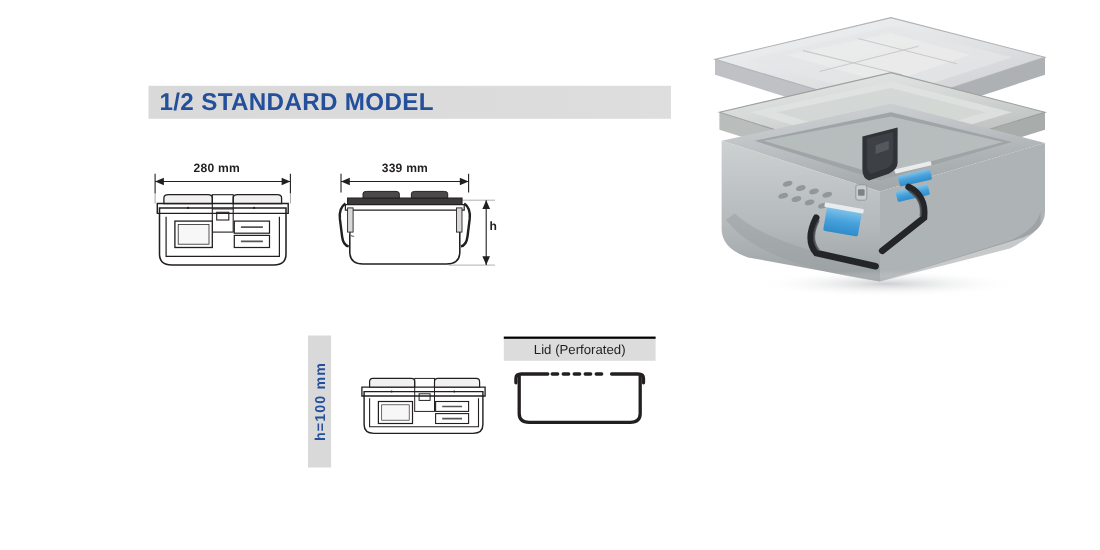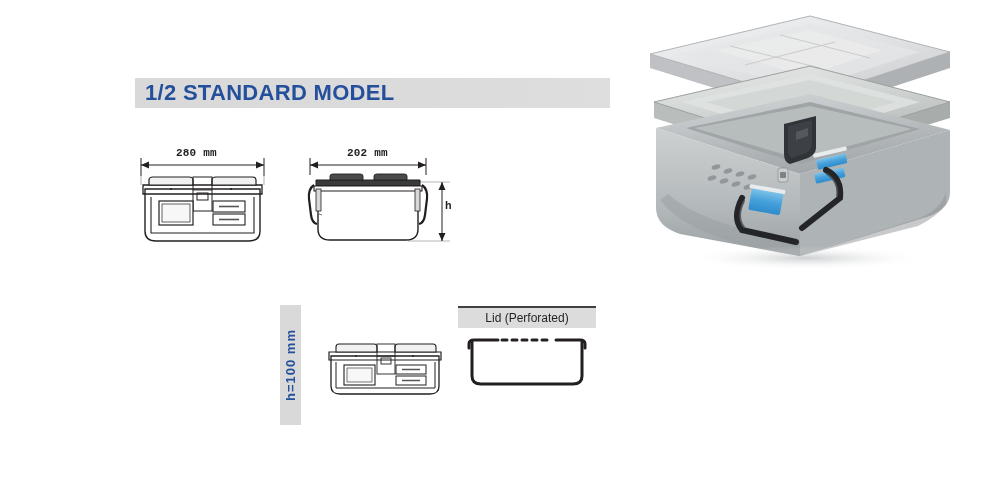--- a/index.html
+++ b/index.html
@@ -44,21 +44,20 @@
   }
 
   
   .dim-label {
     position: absolute;
     font-size: 11px;
     font-weight: 700;
     color: #231f20;
     letter-spacing: 0.2px;
     white-space: nowrap;
-    font-family: Liberation Mono, monospace;
   }
 
   
   .drawing {
     position: absolute;
   }
 
   
   #h-bar {
     position: absolute;
@@ -93,21 +92,21 @@
     height: 20px;
     background: #dcdcdc;
     text-align: center;
     line-height: 20px;
     font-size: 12px;
     color: #231f20;
     white-space: nowrap;
   }
   #caption-lid {
     top: 306px;
-    border-top: 2px solid #404040;
+    border-top: 2px solid #000000;
   }
   #caption-box {
     top: 398px;
   }
 
   
   #product-photo {
     position: absolute;
     left: 620px;
     top: 2px;
@@ -190,21 +189,21 @@
 
         <path d="M14,40 Q8,44 9,54 L11,70 Q12,78 17,79" stroke-width="2.2" stroke="#231f20"></path>
         <path d="M18,44 L18,66 Q18,70 22,70" stroke-width="1" stroke="#777"></path>
         <rect x="16" y="44" width="5" height="22" fill="#d8d8d8" stroke="#231f20" stroke-width="0.8"></rect>
 
         <path d="M122,40 Q128,44 127,54 L125,70 Q124,78 119,79" stroke-width="2.2" stroke="#231f20"></path>
         <rect x="115" y="44" width="5" height="22" fill="#d8d8d8" stroke="#231f20" stroke-width="0.8"></rect>
       </g>
     </svg>
   </div>
-  <div class="dim-label" style="left:347px; top:147px;">202 mm</div>
+  <div class="dim-label" style="left:347px; top:147px;">339 mm</div>
   <div class="dim-label" style="left:445px; top:200px; color:#231f20;">h</div>
 
   <div id="h-bar"></div>
   <div id="h-bar-text">h=100 mm</div>
 
   <div class="drawing" style="left:325px; top:338px; width:120px; height:62px;">
     <svg width="120" height="62" viewBox="0 0 120 62" xmlns="http://www.w3.org/2000/svg">
       <g stroke="#231f20" fill="none" stroke-width="1.1">
         <path d="M6,18 L6,48 Q6,56 15,56 L105,56 Q114,56 114,48 L114,18 Z" stroke-width="1.3"></path>
         <path d="M4,14 L116,14 L116,22 L4,22 Z" stroke-width="1.2"></path>

